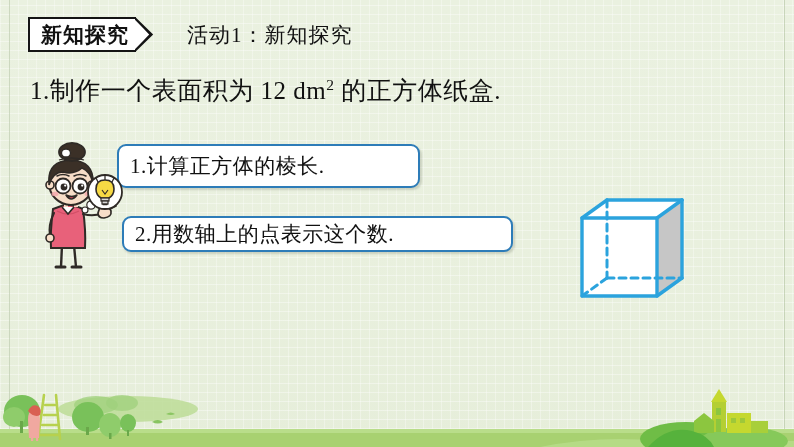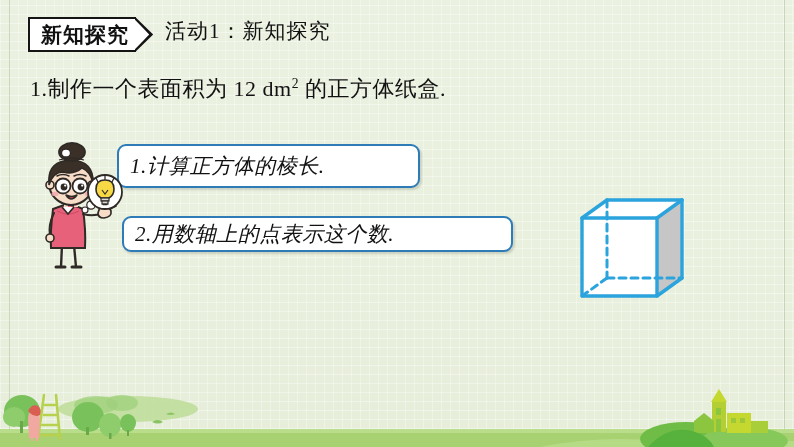--- a/index.html
+++ b/index.html
@@ -44,22 +44,23 @@
   }
   .edge-line.left  { left: 9px; }
   .edge-line.right { right: 9px; }
 
   
   #header {
     position: absolute;
     left: 28px;
     top: 17px;
     display: flex;
-    align-items: flex-start;
+    align-items: center;
     z-index: 5;
+    gap: 22px;
   }
   .tag-wrap {
     position: relative;
     height: 35px;
     display: flex;
     align-items: center;
   }
   .tag-box {
     position: relative;
     height: 35px;
@@ -93,21 +94,21 @@
     letter-spacing: 1px;
     white-space: nowrap;
   }
 
   
   #problem {
     position: absolute;
     left: 30px;
     top: 74px;
     font-family: "Liberation Serif", "DejaVu Serif", serif;
-    font-size: 22px;
+    font-size: 25px;
     color: #111111;
     letter-spacing: 0.5px;
     white-space: nowrap;
     z-index: 5;
   }
   #problem .unit { font-family: "Liberation Serif", "DejaVu Serif", serif; }
   #problem sup { font-size: 0.62em; vertical-align: super; }
 
   
   .task-box {
@@ -119,21 +120,20 @@
     display: flex;
     align-items: center;
     padding: 0 11px;
     font-family: "Liberation Serif", "DejaVu Serif", serif;
     font-size: 21px;
     color: #111111;
     letter-spacing: 0.5px;
     white-space: nowrap;
     box-shadow: 1.5px 2px 2px rgba(110,120,100,0.25);
     z-index: 6;
-    font-style: italic;
   }
   #task-1 { left: 117px; top: 144px; width: 303px; height: 44px; }
   #task-2 { left: 122px; top: 216px; width: 391px; height: 36px; }
   #task-3 { left: 117px; top: 288px; width: 273px; height: 44px; }
 
   
   #girl {
     position: absolute;
     left: 26px;
     top: 141px;

